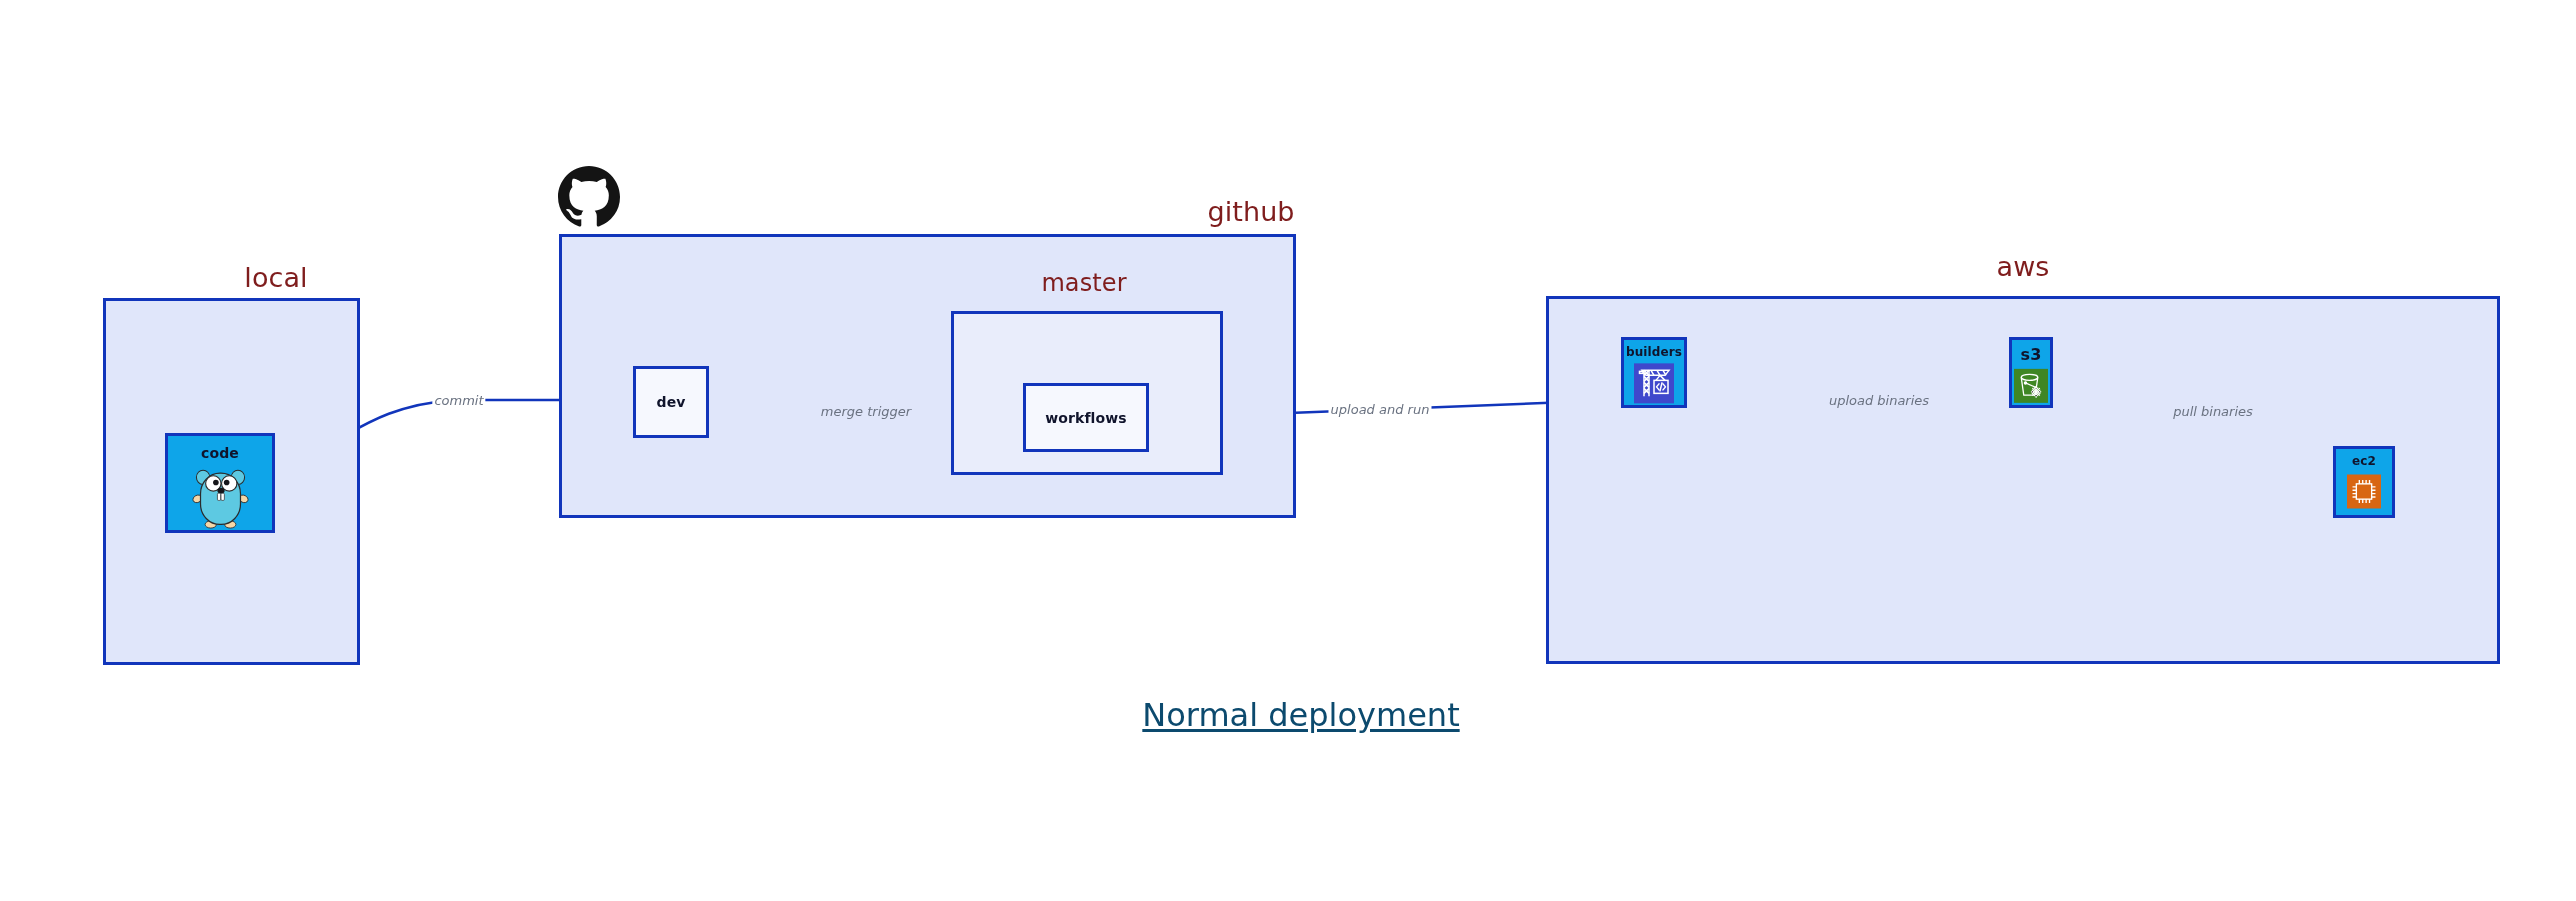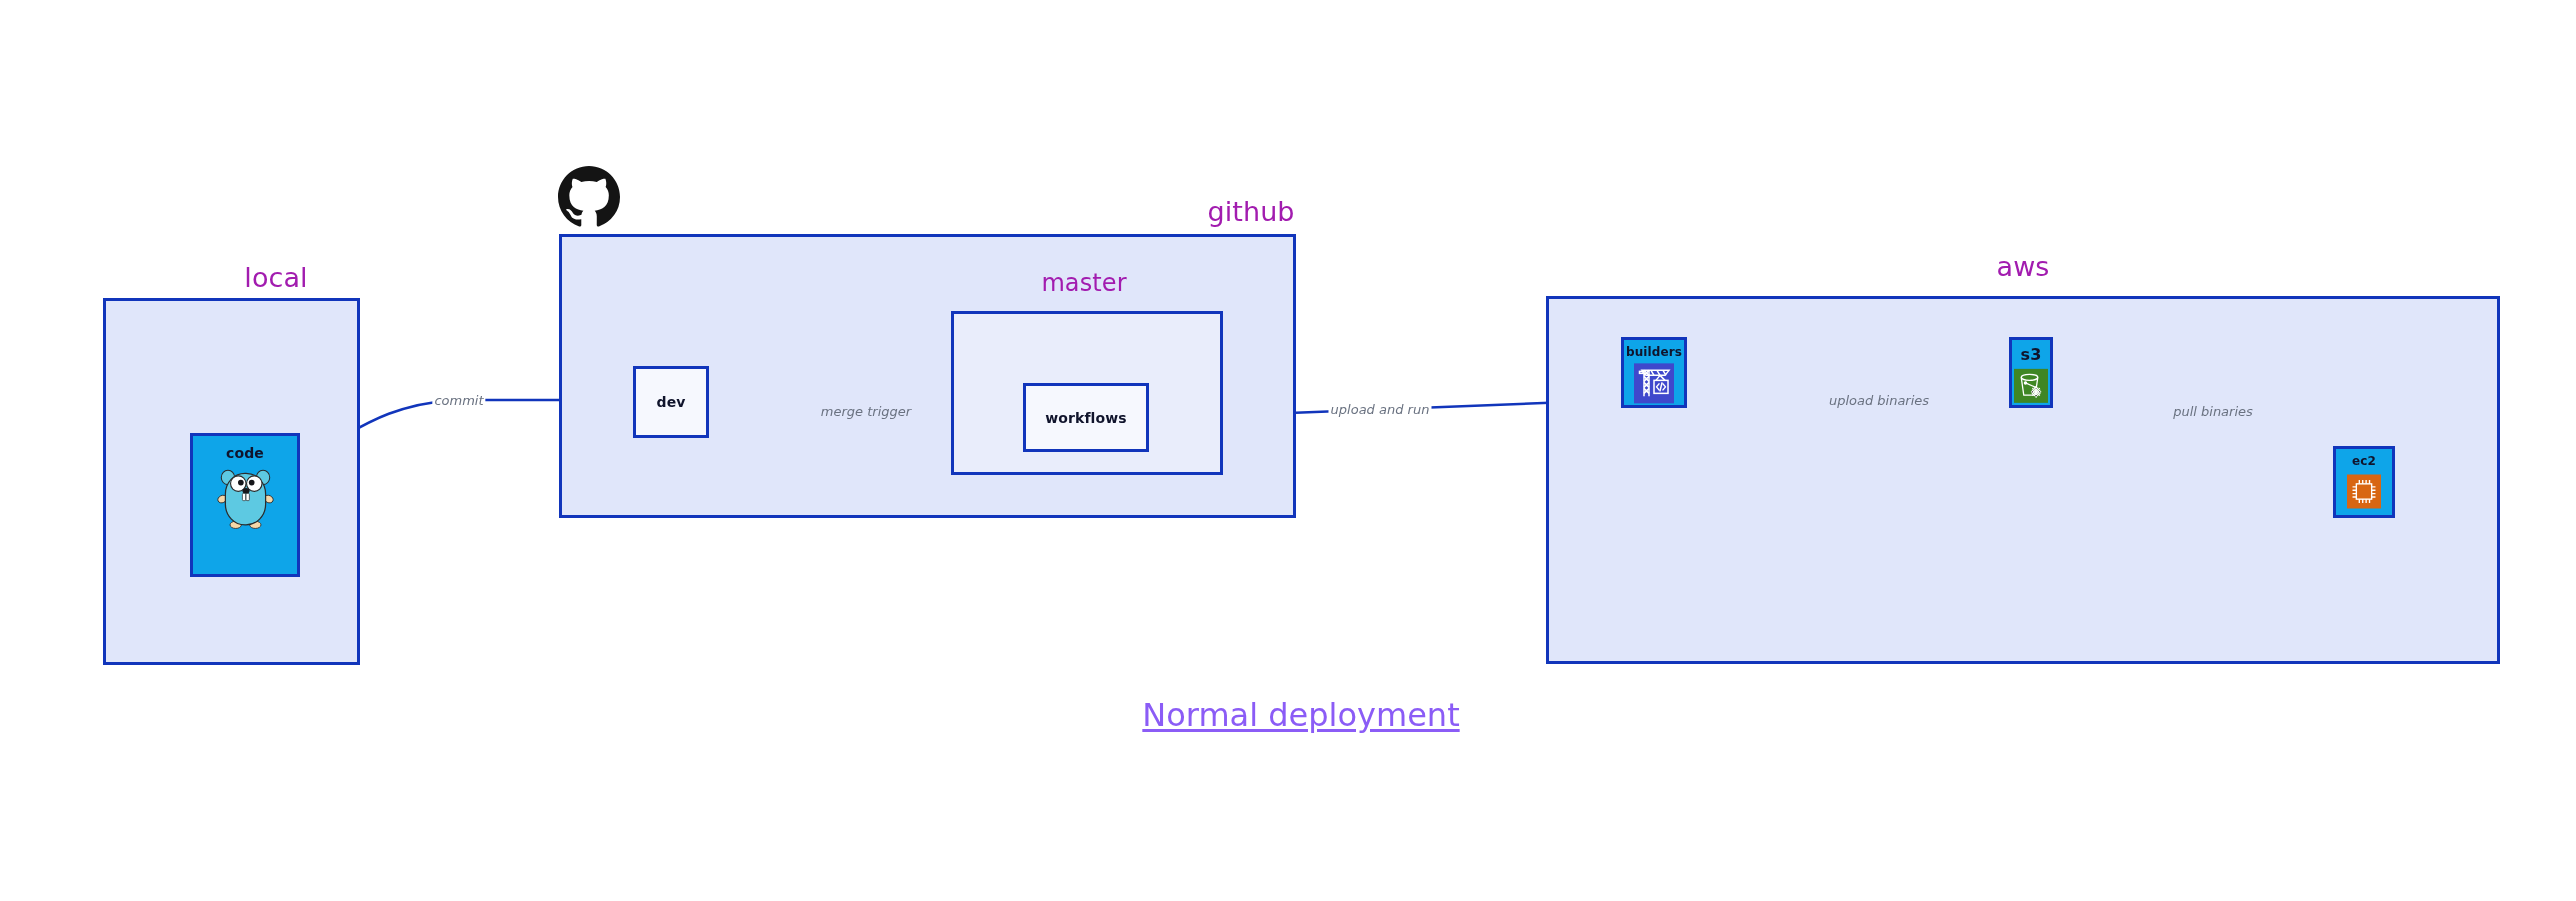--- a/index.html
+++ b/index.html
@@ -28,21 +28,21 @@
 
   
   .group-box {
     position: absolute;
     background: #e0e6fa;
     border: 3.6px solid #1135bb;
     box-sizing: border-box;
   }
   .group-label {
     position: absolute;
-    color: #a21caf;
+    color: #7f1d1d;
     font-size: 27px;
     font-weight: 400;
     letter-spacing: 0.1px;
     white-space: nowrap;
     text-align: center;
     transform: translateX(-50%);
   }
 
   
   .subgroup-box {
@@ -88,21 +88,21 @@
     background: transparent;
     padding: 0 2.1px;
     line-height: 1;
   }
   .edge-label.on-lavender { background: #e0e6fa; }
   .edge-label.on-white { background: #ffffff; }
 
   
   .caption {
     position: absolute;
-    color: #8b5cf6;
+    color: #0c4a6e;
     font-size: 32px;
     font-weight: 400;
     text-decoration: underline;
     text-underline-offset: 3.1px;
     white-space: nowrap;
     transform: translateX(-50%);
   }
 
   
   .logo-mark {
@@ -130,21 +130,21 @@
     <path d="M 3412,776 L 3894,776" fill="none" stroke="#1135bb" stroke-width="5" marker-end="url(#arrowhead)"></path>
 
     <path d="M 4078,782 C 4210,782 4290,830 4380,900 L 4522,949" fill="none" stroke="#1135bb" stroke-width="5" marker-end="url(#arrowhead)"></path>
   </svg>
 
   <div class="group-label" style="left:231px; top:262px;margin-left:45px;">local</div>
 
   <div class="group-box" style="left:103px; top:298px; width:257px; height:367px;">
   </div>
 
-  <div class="node-box" style="left:190px; top:433px; width:110px; height:144px;">
+  <div class="node-box" style="left:165px; top:433px; width:110px; height:100px;">
     <div class="node-title" style="margin-top:9.3px;">code</div>
 
     <svg class="node-icon" width="65" height="66" viewBox="0 0 126 128" style="margin-top:3.1px;" xmlns="http://www.w3.org/2000/svg">
 
       <ellipse cx="29" cy="26" rx="13" ry="14" fill="#5dc9e2" stroke="#2b2b2b" stroke-width="2"></ellipse>
       <ellipse cx="97" cy="26" rx="13" ry="14" fill="#5dc9e2" stroke="#2b2b2b" stroke-width="2"></ellipse>
 
       <ellipse cx="18" cy="68" rx="9" ry="7" fill="#f5d7a8" stroke="#2b2b2b" stroke-width="1.6" transform="rotate(-25 18 68)"></ellipse>
       <ellipse cx="108" cy="68" rx="9" ry="7" fill="#f5d7a8" stroke="#2b2b2b" stroke-width="1.6" transform="rotate(25 108 68)"></ellipse>
 

